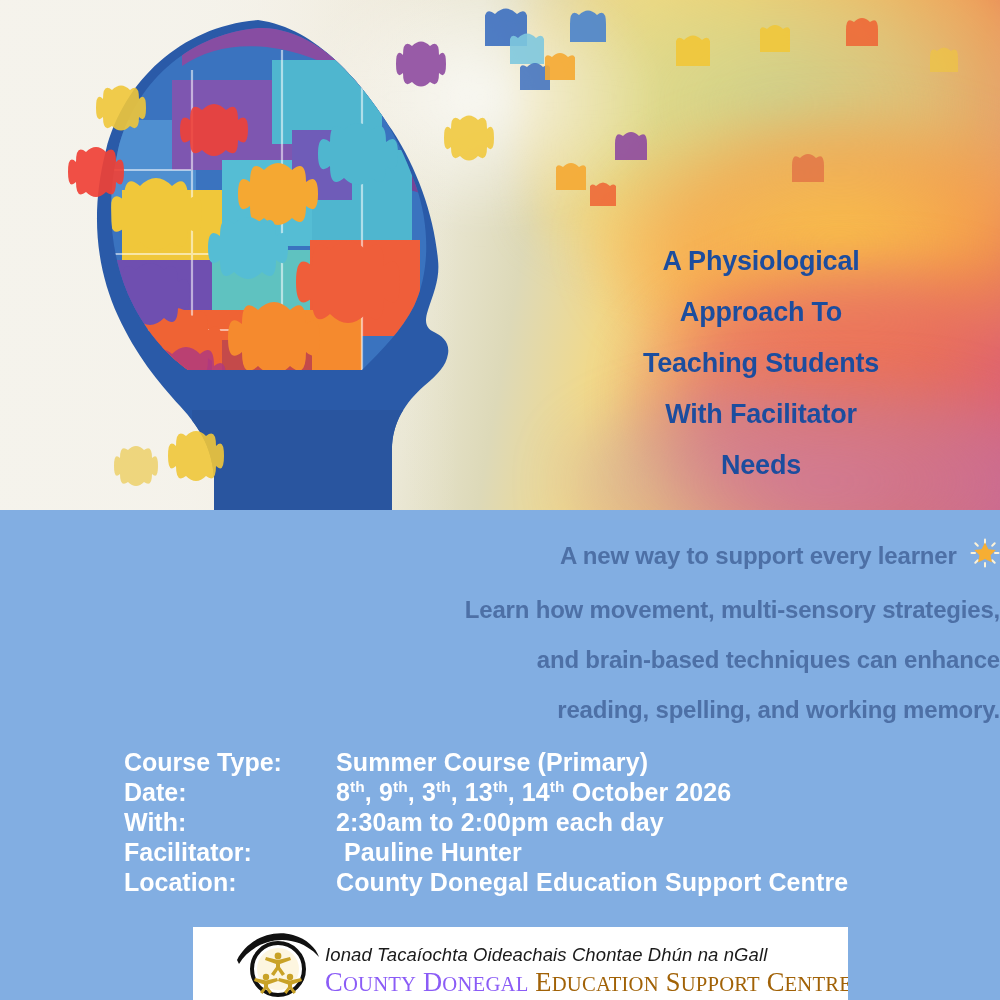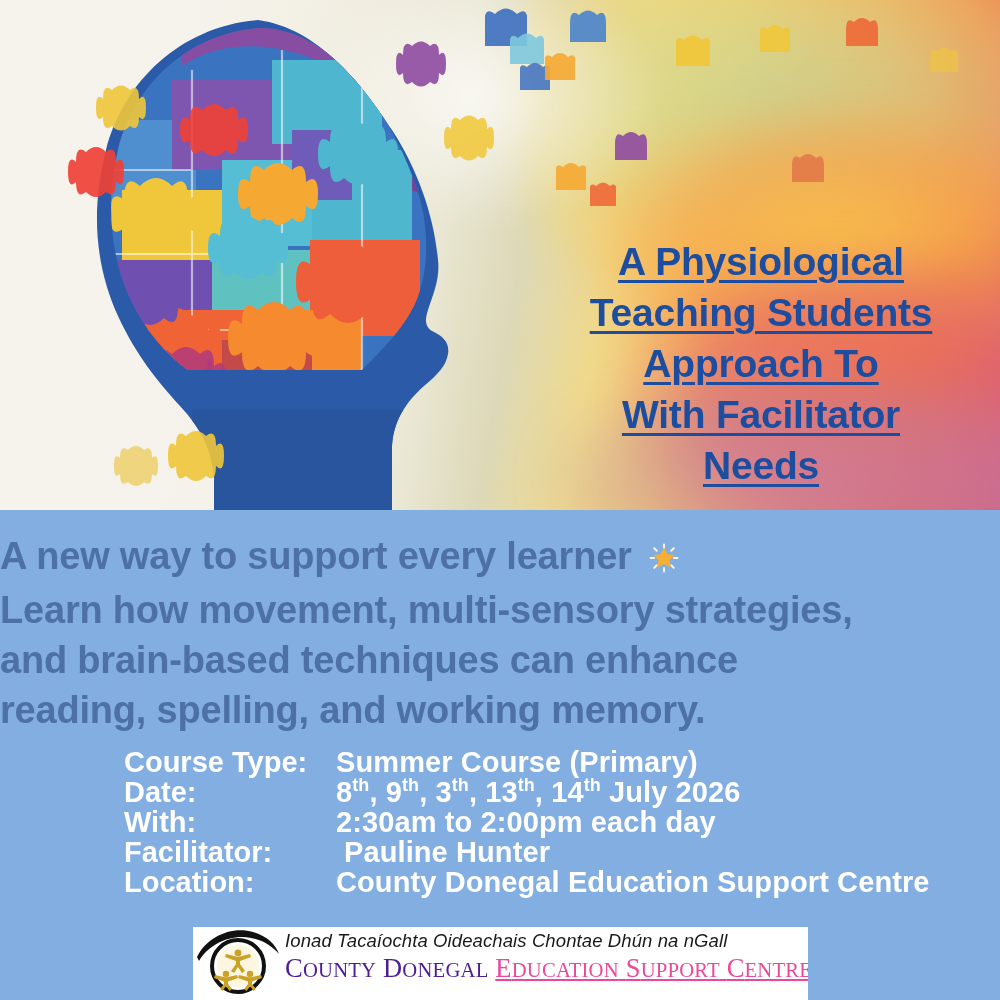--- a/index.html
+++ b/index.html
@@ -115,84 +115,84 @@
   
   .title-block {
     position: absolute;
     left: 540px; top: 236px;
     width: 442px;
     text-align: center;
     z-index: 6;
   }
   .title-line {
     display: block;
-    font-size: 39px;
+    font-size: 27px;
     line-height: 51px;
     font-weight: bold;
     color: #1c4d9e;
-    text-decoration: underline;
     text-decoration-thickness: 3px;
     text-underline-offset: 5px;
     letter-spacing: -0.2px;
     white-space: nowrap;
   }
 
   
   .panel {
     position: absolute;
     left: 0; top: 510px;
     width: 1000px;
     height: 490px;
     background: #82aee2;
   }
 
   .subtitle {
     position: absolute;
     left: 0; top: 21px;
     width: 1000px;
-    text-align: left;
+    text-align: right;
     color: #4d70a6;
     font-weight: bold;
-    font-size: 38px;
+    font-size: 24px;
     line-height: 50px;
     letter-spacing: -0.2px;
   }
   .subtitle .sub-line { display: block; white-space: nowrap; }
   .sun-emoji {
     display: inline-block;
     vertical-align: -4px;
     margin-left: 7px;
   }
 
   
   .details {
     position: absolute;
     left: 124px; top: 237px;
     color: #ffffff;
-    font-size: 29px;
+    font-size: 25px;
     font-weight: bold;
     line-height: 30px;
   }
   .details table { border-collapse: collapse; }
   .details td { padding: 0; vertical-align: baseline; white-space: nowrap; }
   .det-label { padding-right: 14px !important; width: 198px; }
   .det-value { letter-spacing: 0.1px; }
   .det-value sup { font-size: 0.62em; vertical-align: super; line-height: 0; }
   .det-indent { padding-left: 8px !important; }
 
   
   .logo-box {
     position: absolute;
     left: 193px; top: 927px;
     width: 615px;
     height: 73px;
     background: #ffffff;
     display: flex;
-    align-items: flex-start;
+    align-items: flex-end;
     overflow: hidden;
+    padding-left: 40px;
   }
   .logo-mark {
     width: 86px; height: 70px;
     flex: 0 0 86px;
     margin-left: 2px;
   }
   .logo-mark svg { display: block; width: 100%; height: 100%; }
   .logo-words {
     flex: 1 1 auto;
     padding-left: 4px;
@@ -207,22 +207,22 @@
     white-space: nowrap;
     line-height: 24px;
   }
   .logo-main {
     font-family: "Liberation Serif", serif;
     font-size: 26.5px;
     line-height: 31px;
     white-space: nowrap;
     letter-spacing: 0.2px;
   }
-  .logo-main .lm-black { color: #4c1d95; }
-  .logo-main .lm-gold { color: #ec4899; text-decoration: underline; }
+  .logo-main .lm-black { color: #8b5cf6; }
+  .logo-main .lm-gold { color: #a16207; }
   .smallcaps-big { font-size: 1em; }
   .smallcaps-sm { font-size: 0.78em; }
 </style>
 </head>
 <body>
 
 <div class="poster">
 
   <div class="hero">
     <div class="hero-bg-base"></div>
@@ -418,22 +418,22 @@
                  q-8 8 -16 0 q-8 6 -8 -8 q-6 6 -6 -8 q0 -14 6 -8 q0 -14 8 -8 Z" fill="#e06a43" opacity="0.7"></path>
       </svg>
       <svg style="left:930px; top:44px;" width="28" height="28" viewBox="0 0 28 28">
         <path d="M7 7 q7 -7 14 0 q7 -5 7 7 q5 -5 5 7 q0 12 -5 7 q0 12 -7 7
                  q-7 7 -14 0 q-7 5 -7 -7 q-5 5 -5 -7 q0 -12 5 -7 q0 -12 7 -7 Z" fill="#f0c73a" opacity="0.6"></path>
       </svg>
     </div>
 
     <div class="title-block">
       <span class="title-line">A Physiological</span>
+      <span class="title-line">Approach To</span>
       <span class="title-line">Teaching Students</span>
-      <span class="title-line">Approach To</span>
       <span class="title-line">With Facilitator</span>
       <span class="title-line">Needs</span>
     </div>
   </div>
 
   <div class="panel">
 
     <div class="subtitle">
       <span class="sub-line">
         <span>A new way to support every learner</span>
@@ -461,21 +461,21 @@
 
     <div class="details">
       <table>
         <tbody>
           <tr>
             <td class="det-label">Course Type:</td>
             <td class="det-value">Summer Course (Primary)</td>
           </tr>
           <tr>
             <td class="det-label">Date:</td>
-            <td class="det-value"><span>8</span><sup>th</sup><span>, </span><span>9</span><sup>th</sup><span>, </span><span>3</span><sup>th</sup><span>, </span><span>13</span><sup>th</sup><span>, </span><span>14</span><sup>th</sup><span> July 2026</span></td>
+            <td class="det-value"><span>8</span><sup>th</sup><span>, </span><span>9</span><sup>th</sup><span>, </span><span>3</span><sup>th</sup><span>, </span><span>13</span><sup>th</sup><span>, </span><span>14</span><sup>th</sup><span> October 2026</span></td>
           </tr>
           <tr>
             <td class="det-label">With:</td>
             <td class="det-value">2:30am to 2:00pm each day</td>
           </tr>
           <tr>
             <td class="det-label">Facilitator:</td>
             <td class="det-value det-indent">Pauline Hunter</td>
           </tr>
           <tr>

